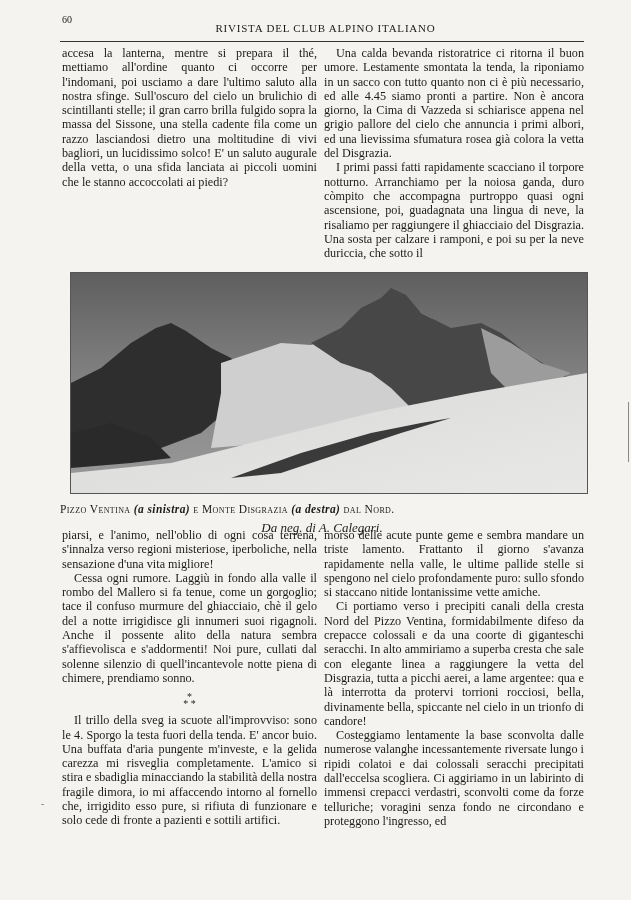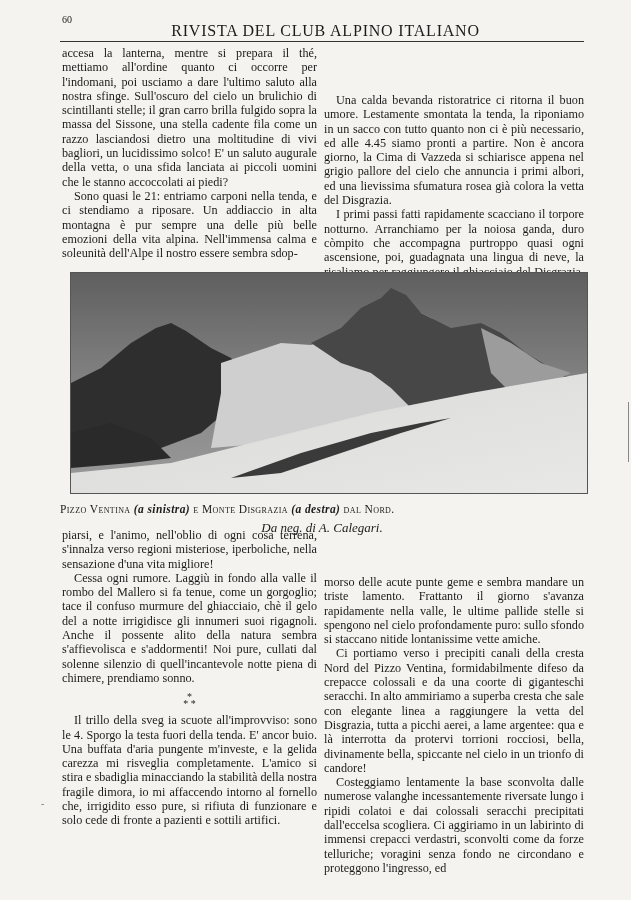--- a/index.html
+++ b/index.html
@@ -1,25 +1,25 @@
 <!DOCTYPE html>
 <html><head>
 <meta charset="utf-8">
 <style>
   html,body{margin:0;padding:0;}
   body{width:631px;height:900px;background:#f4f3ef;position:relative;overflow:hidden;
        font-family:"Liberation Serif","DejaVu Serif",serif;color:#1b1b1b;}
   .page-num{position:absolute;left:62px;top:14px;font-size:10px;}
-  .running-head{position:absolute;left:0;right:0;top:22px;text-align:center;font-size:16px;letter-spacing:0.8px;padding-left:20px;}
+  .running-head{position:absolute;left:0;right:0;top:22px;text-align:center;font-size:11px;letter-spacing:0.8px;padding-left:20px;}
   .rule{position:absolute;left:60px;width:524px;top:41px;height:1px;background:#333;}
   .col{position:absolute;font-size:12.2px;line-height:14.3px;text-align:justify;}
   .col p{margin:0;}
   .col .ind{text-indent:12px;}
   .col-left{left:62px;width:255px;}
-  .col-right{left:324px;width:260px;margin-top:47px;}
+  .col-right{left:324px;width:260px;}
   .top{top:46px;}
   .bottom{top:528px;}
   .asterism{text-align:center;font-size:10px;line-height:7px;margin:8px 0 6px;}
   .figure{position:absolute;left:70px;top:272px;width:516px;height:220px;border:1px solid #555;overflow:hidden;background:#6e6e6e;}
   .figure svg{display:block;}
   .caption{position:absolute;left:60px;width:524px;top:503px;text-align:left;font-size:11.5px;letter-spacing:0.4px;}
   .caption .sc{font-variant:small-caps;}
   .caption i{font-weight:bold;}
   .credit{position:absolute;left:60px;width:524px;top:520px;text-align:center;font-size:13px;font-style:italic;}
   .margin-mark{position:absolute;left:41px;top:798px;font-size:10px;color:#777;}
@@ -27,21 +27,20 @@
 </style>
 </head>
 <body>
 
 <div class="page-num">60</div>
 <div class="running-head">RIVISTA DEL CLUB ALPINO ITALIANO</div>
 <div class="rule"></div>
 
 <div class="col col-left top">
   <p>accesa la lanterna, mentre si prepara il thé, mettiamo all'ordine quanto ci occorre per l'indomani, poi usciamo a dare l'ultimo saluto alla nostra sfinge. Sull'oscuro del cielo un brulichio di scintillanti stelle; il gran carro brilla fulgido sopra la massa del Sissone, una stella cadente fila come un razzo lasciandosi dietro una moltitudine di vivi bagliori, un lucidissimo solco! E' un saluto augurale della vetta, o una sfida lanciata ai piccoli uomini che le stanno accoccolati ai piedi?</p>
-  <p class="ind">Sono quasi le 21: entriamo carponi nella tenda, e ci stendiamo a riposare. Un addiaccio in alta montagna è pur sempre una delle più belle emozioni della vita alpina. Nell'immensa calma e soleunità dell'Alpe il nostro essere sembra sdop-</p>
 </div>
 
 <div class="col col-right top">
   <p class="ind">Una calda bevanda ristoratrice ci ritorna il buon umore. Lestamente smontata la tenda, la riponiamo in un sacco con tutto quanto non ci è più necessario, ed alle 4.45 siamo pronti a partire. Non è ancora giorno, la Cima di Vazzeda si schiarisce appena nel grigio pallore del cielo che annuncia i primi albori, ed una lievissima sfumatura rosea già colora la vetta del Disgrazia.</p>
   <p class="ind">I primi passi fatti rapidamente scacciano il torpore notturno. Arranchiamo per la noiosa ganda, duro còmpito che accompagna purtroppo quasi ogni ascensione, poi, guadagnata una lingua di neve, la risaliamo per raggiungere il ghiacciaio del Disgrazia. Una sosta per calzare i ramponi, e poi su per la neve duriccia, che sotto il</p>
 </div>
 
 <div class="figure">
   <svg width="516" height="220" viewBox="0 0 516 220">
     <defs>

